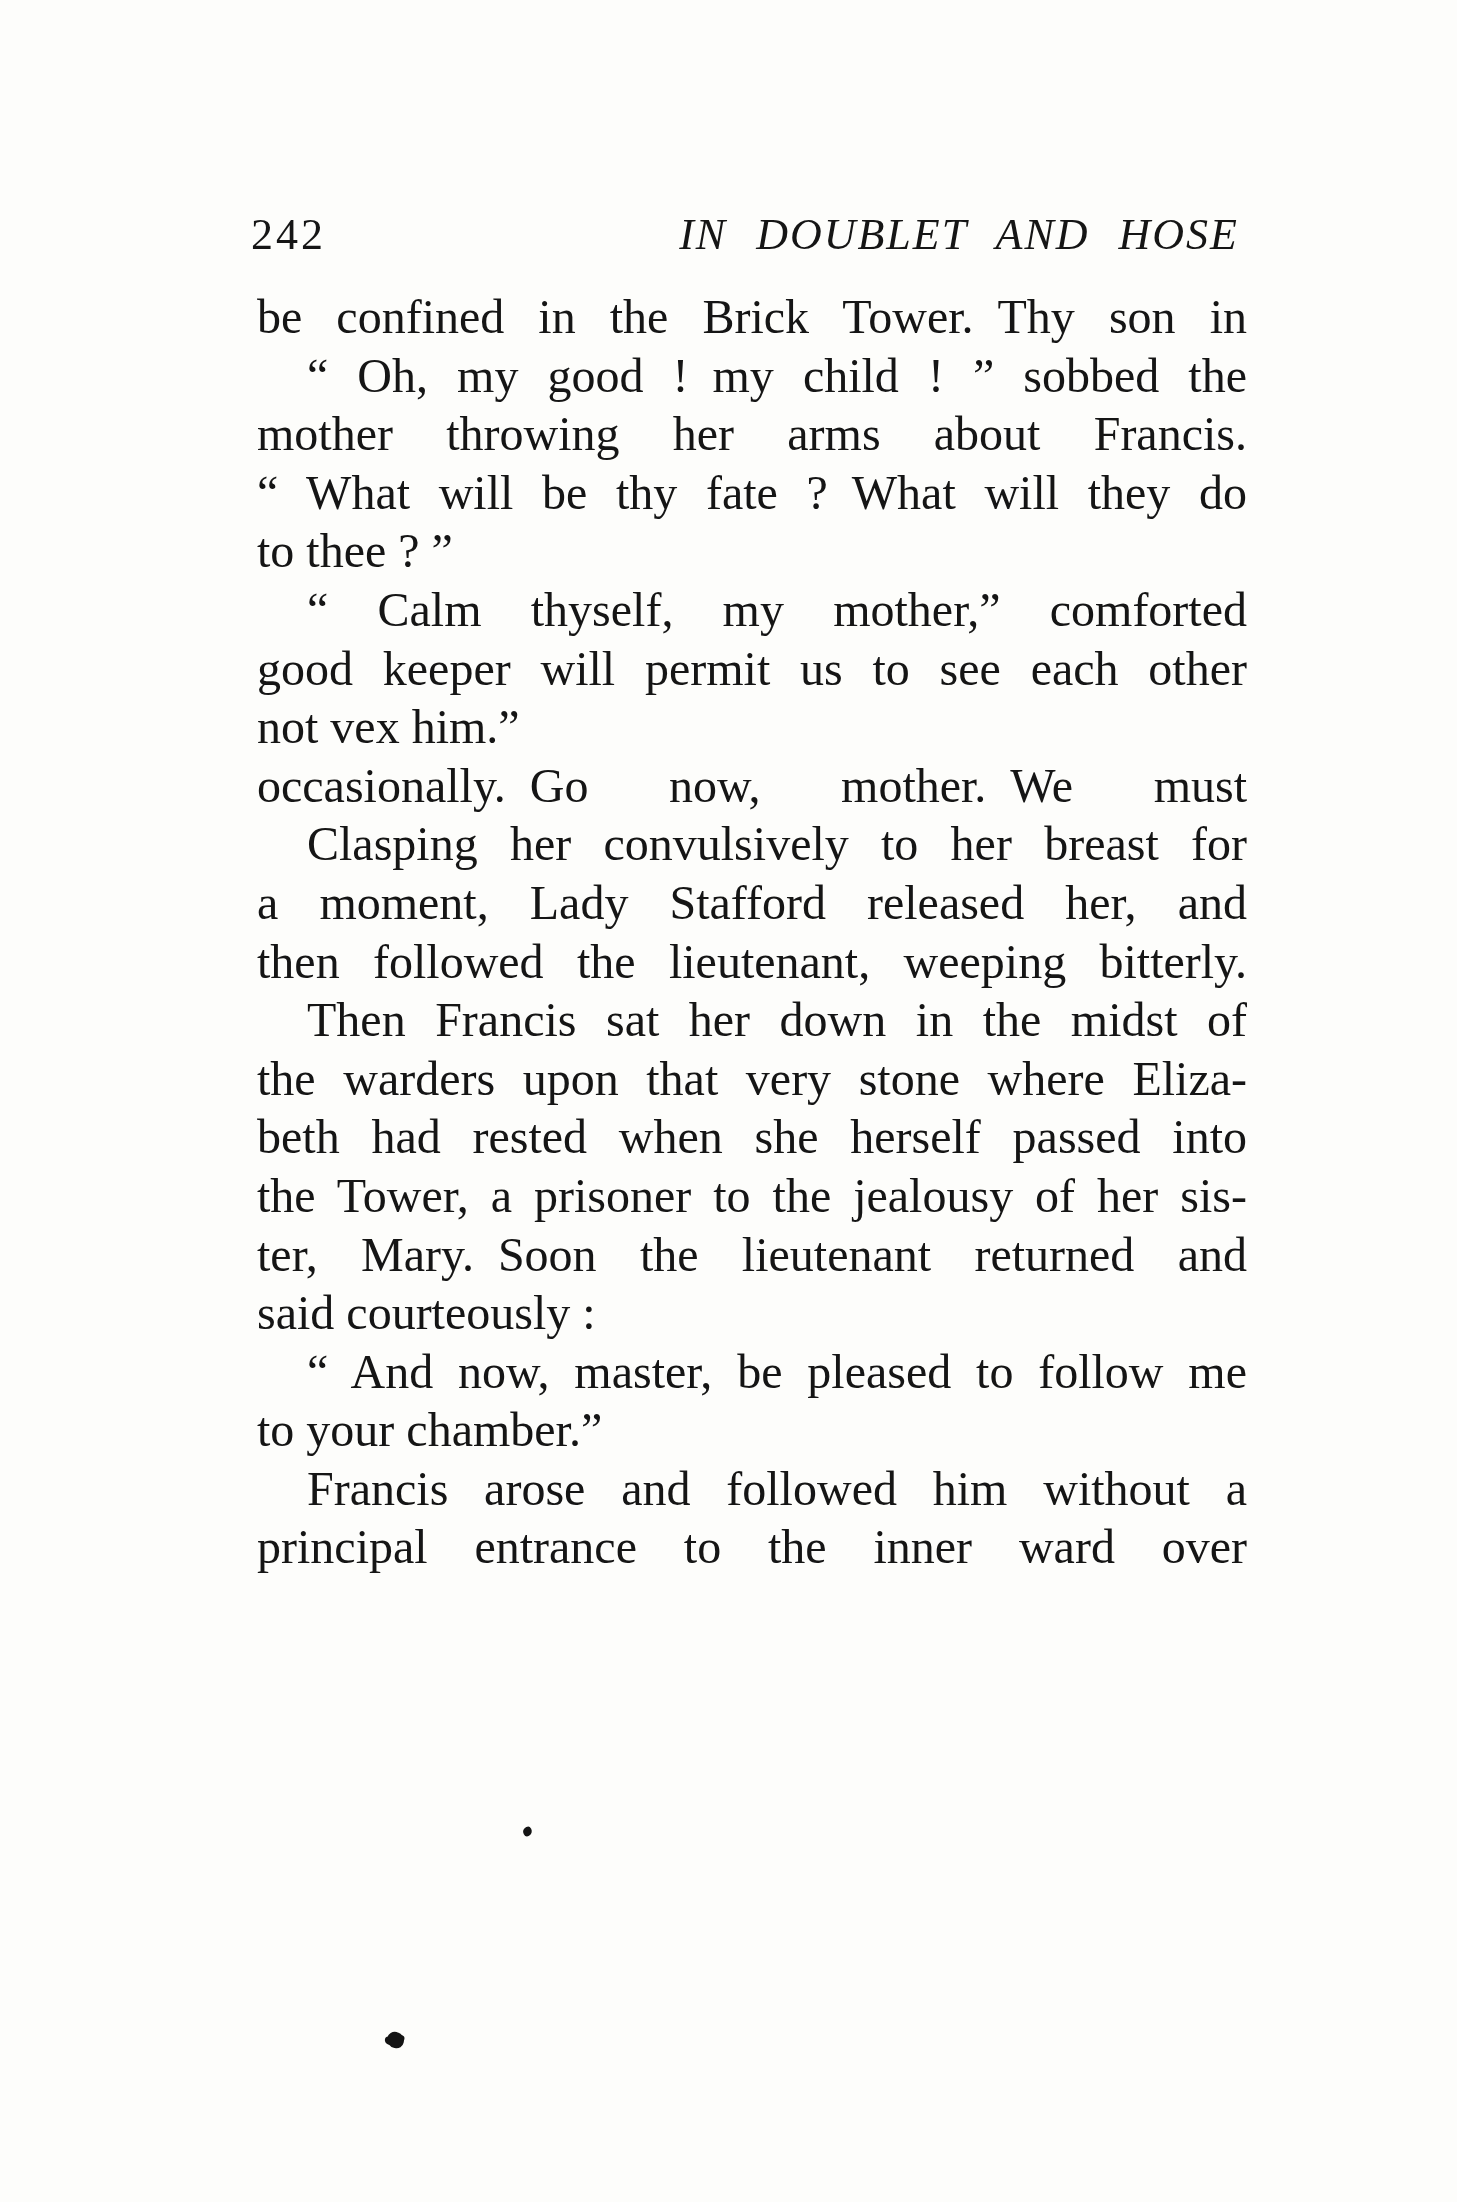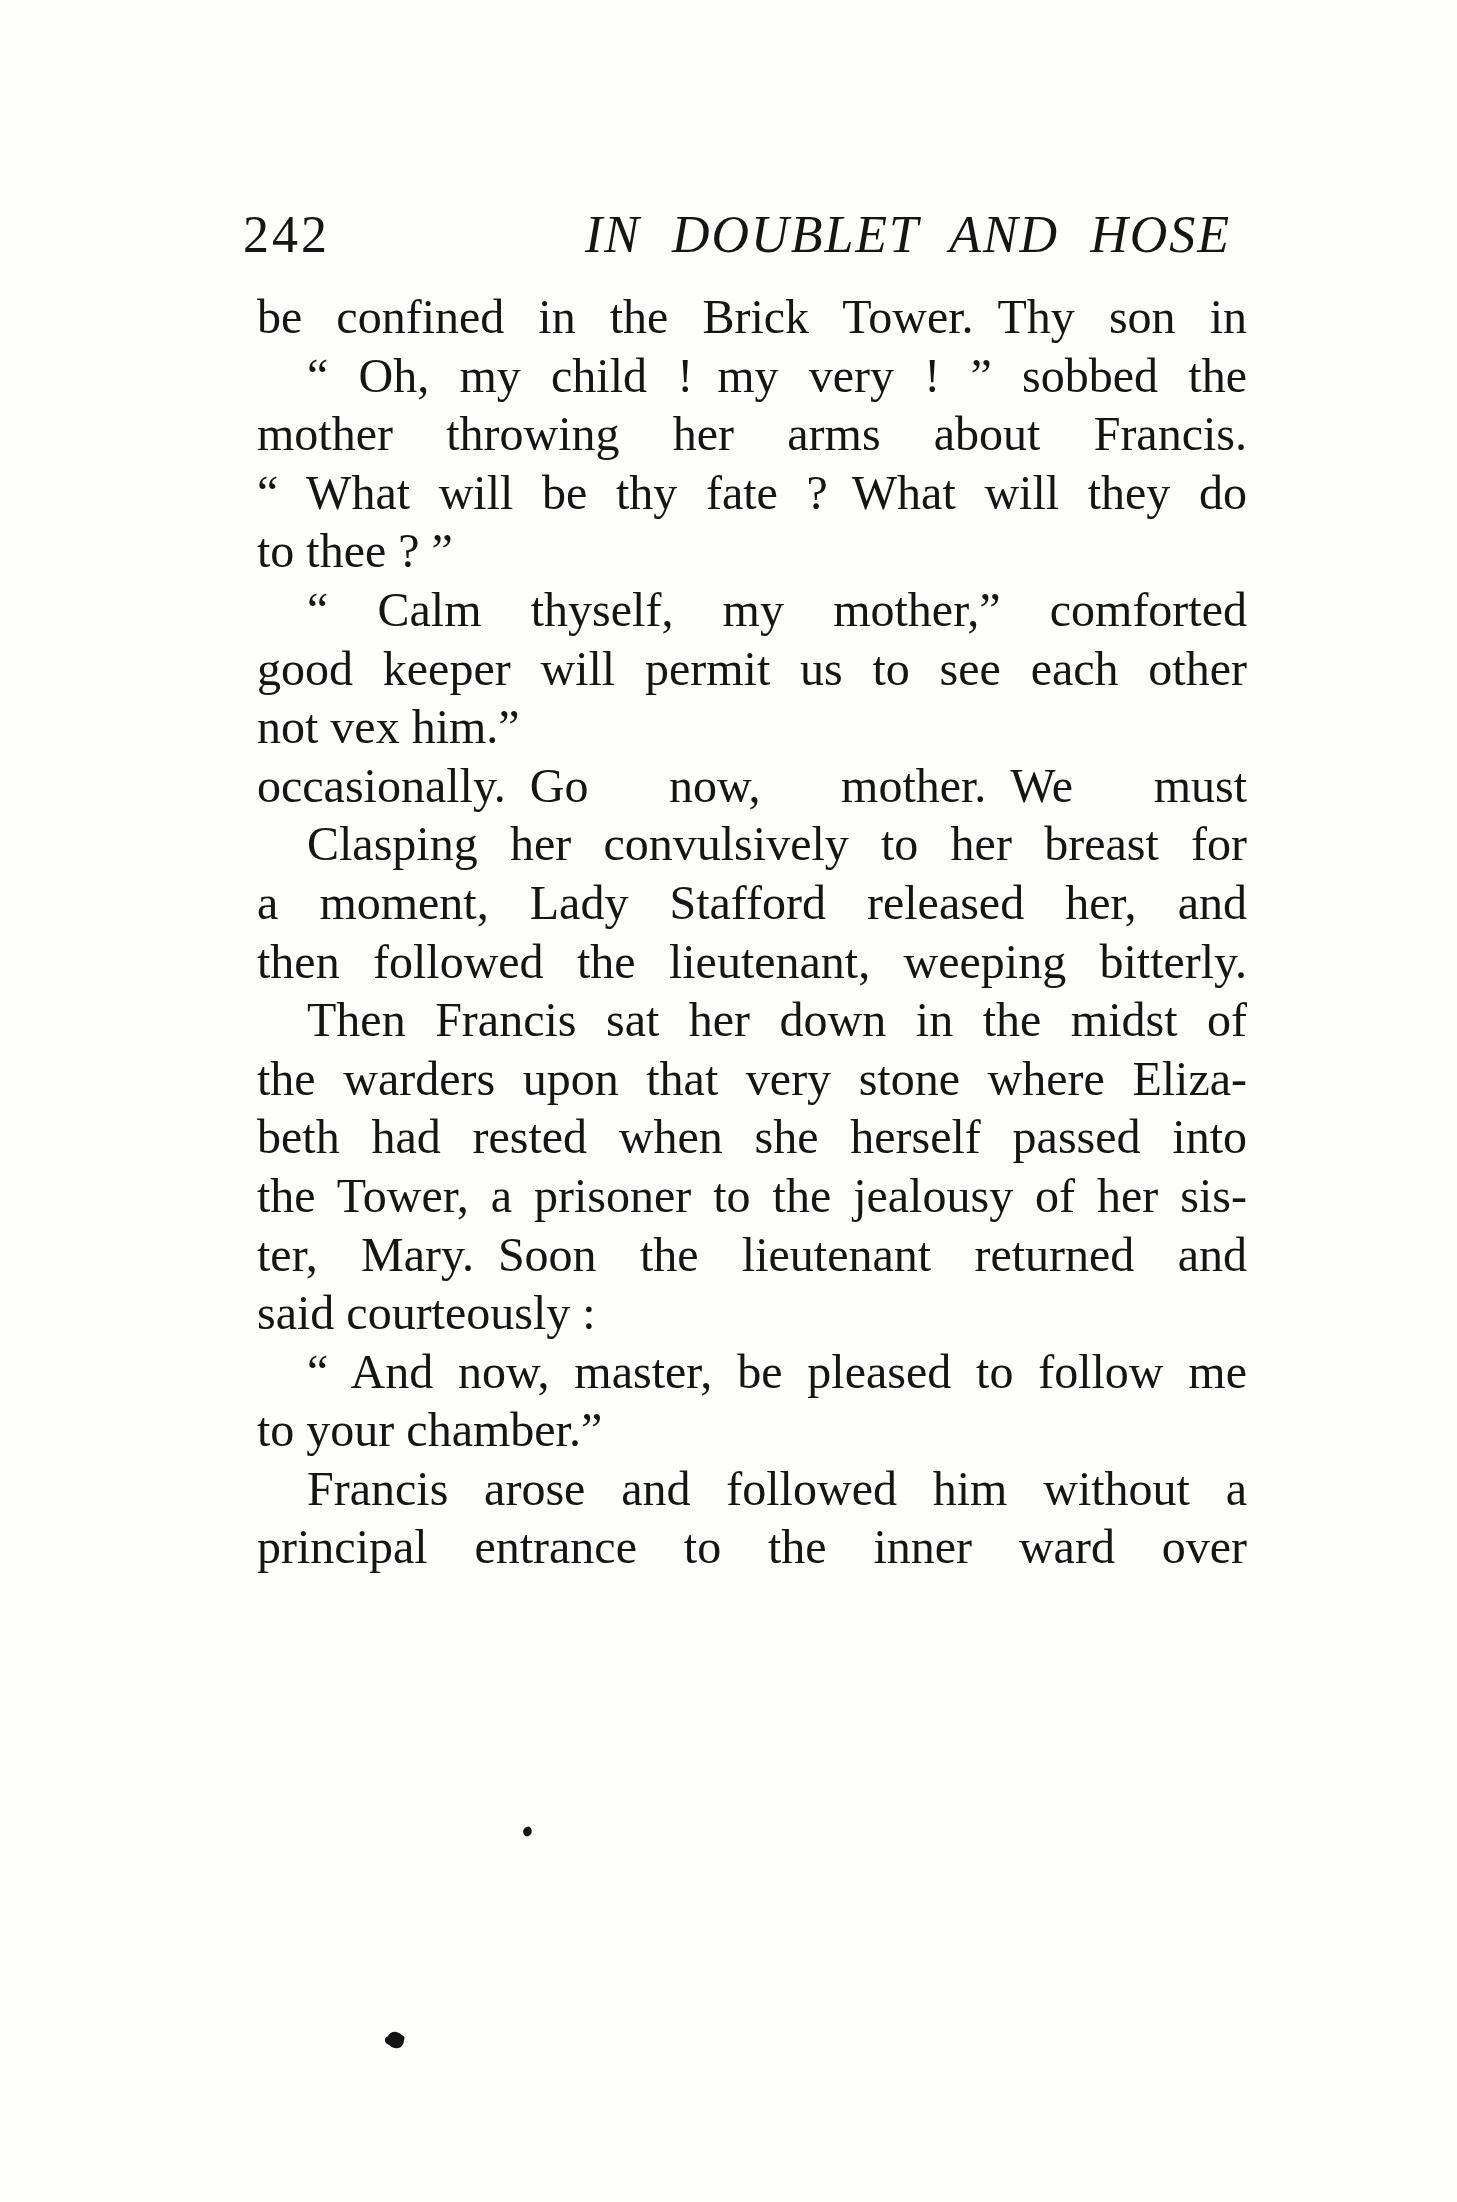--- a/index.html
+++ b/index.html
@@ -13,26 +13,26 @@
     height: 2202px;
     margin: 0 auto;
     background: #fdfdfb;
     color: #151515;
     font-family: "Liberation Serif", "DejaVu Serif", serif;
     overflow: hidden;
   }
   
   .running-head {
     position: absolute;
-    left: 241px;
+    left: 249px;
     top: 205px;
     width: 990px;
     height: 60px;
     line-height: 60px;
-    font-size: 52px;
+    font-size: 44px;
   }
   .page-number {
     position: absolute;
     left: 2px;
     top: 0;
     letter-spacing: 3px;
   }
   .running-title {
     position: absolute;
     left: 60px;
@@ -94,21 +94,21 @@
 
 <div class="page">
 
   <div class="running-head">
     <span class="page-number">242</span>
     <span class="running-title">IN DOUBLET AND HOSE</span>
   </div>
 
   <div class="text-block">
       <div class="line full">be confined in the Brick Tower. Thy son in</div>
-      <div class="line full indent">“ Oh, my child ! my very ! ” sobbed the</div>
+      <div class="line full indent">“ Oh, my good ! my child ! ” sobbed the</div>
       <div class="line full">mother throwing her arms about Francis.</div>
       <div class="line full">“ What will be thy fate ? What will they do</div>
       <div class="line">to thee ? ”</div>
       <div class="line full indent">“ Calm thyself, my mother,” comforted</div>
       <div class="line full">good keeper will permit us to see each other</div>
       <div class="line">not vex him.”</div>
       <div class="line full">occasionally. Go now, mother. We must</div>
       <div class="line full indent">Clasping her convulsively to her breast for</div>
       <div class="line full">a moment, Lady Stafford released her, and</div>
       <div class="line full">then followed the lieutenant, weeping bitterly.</div>

